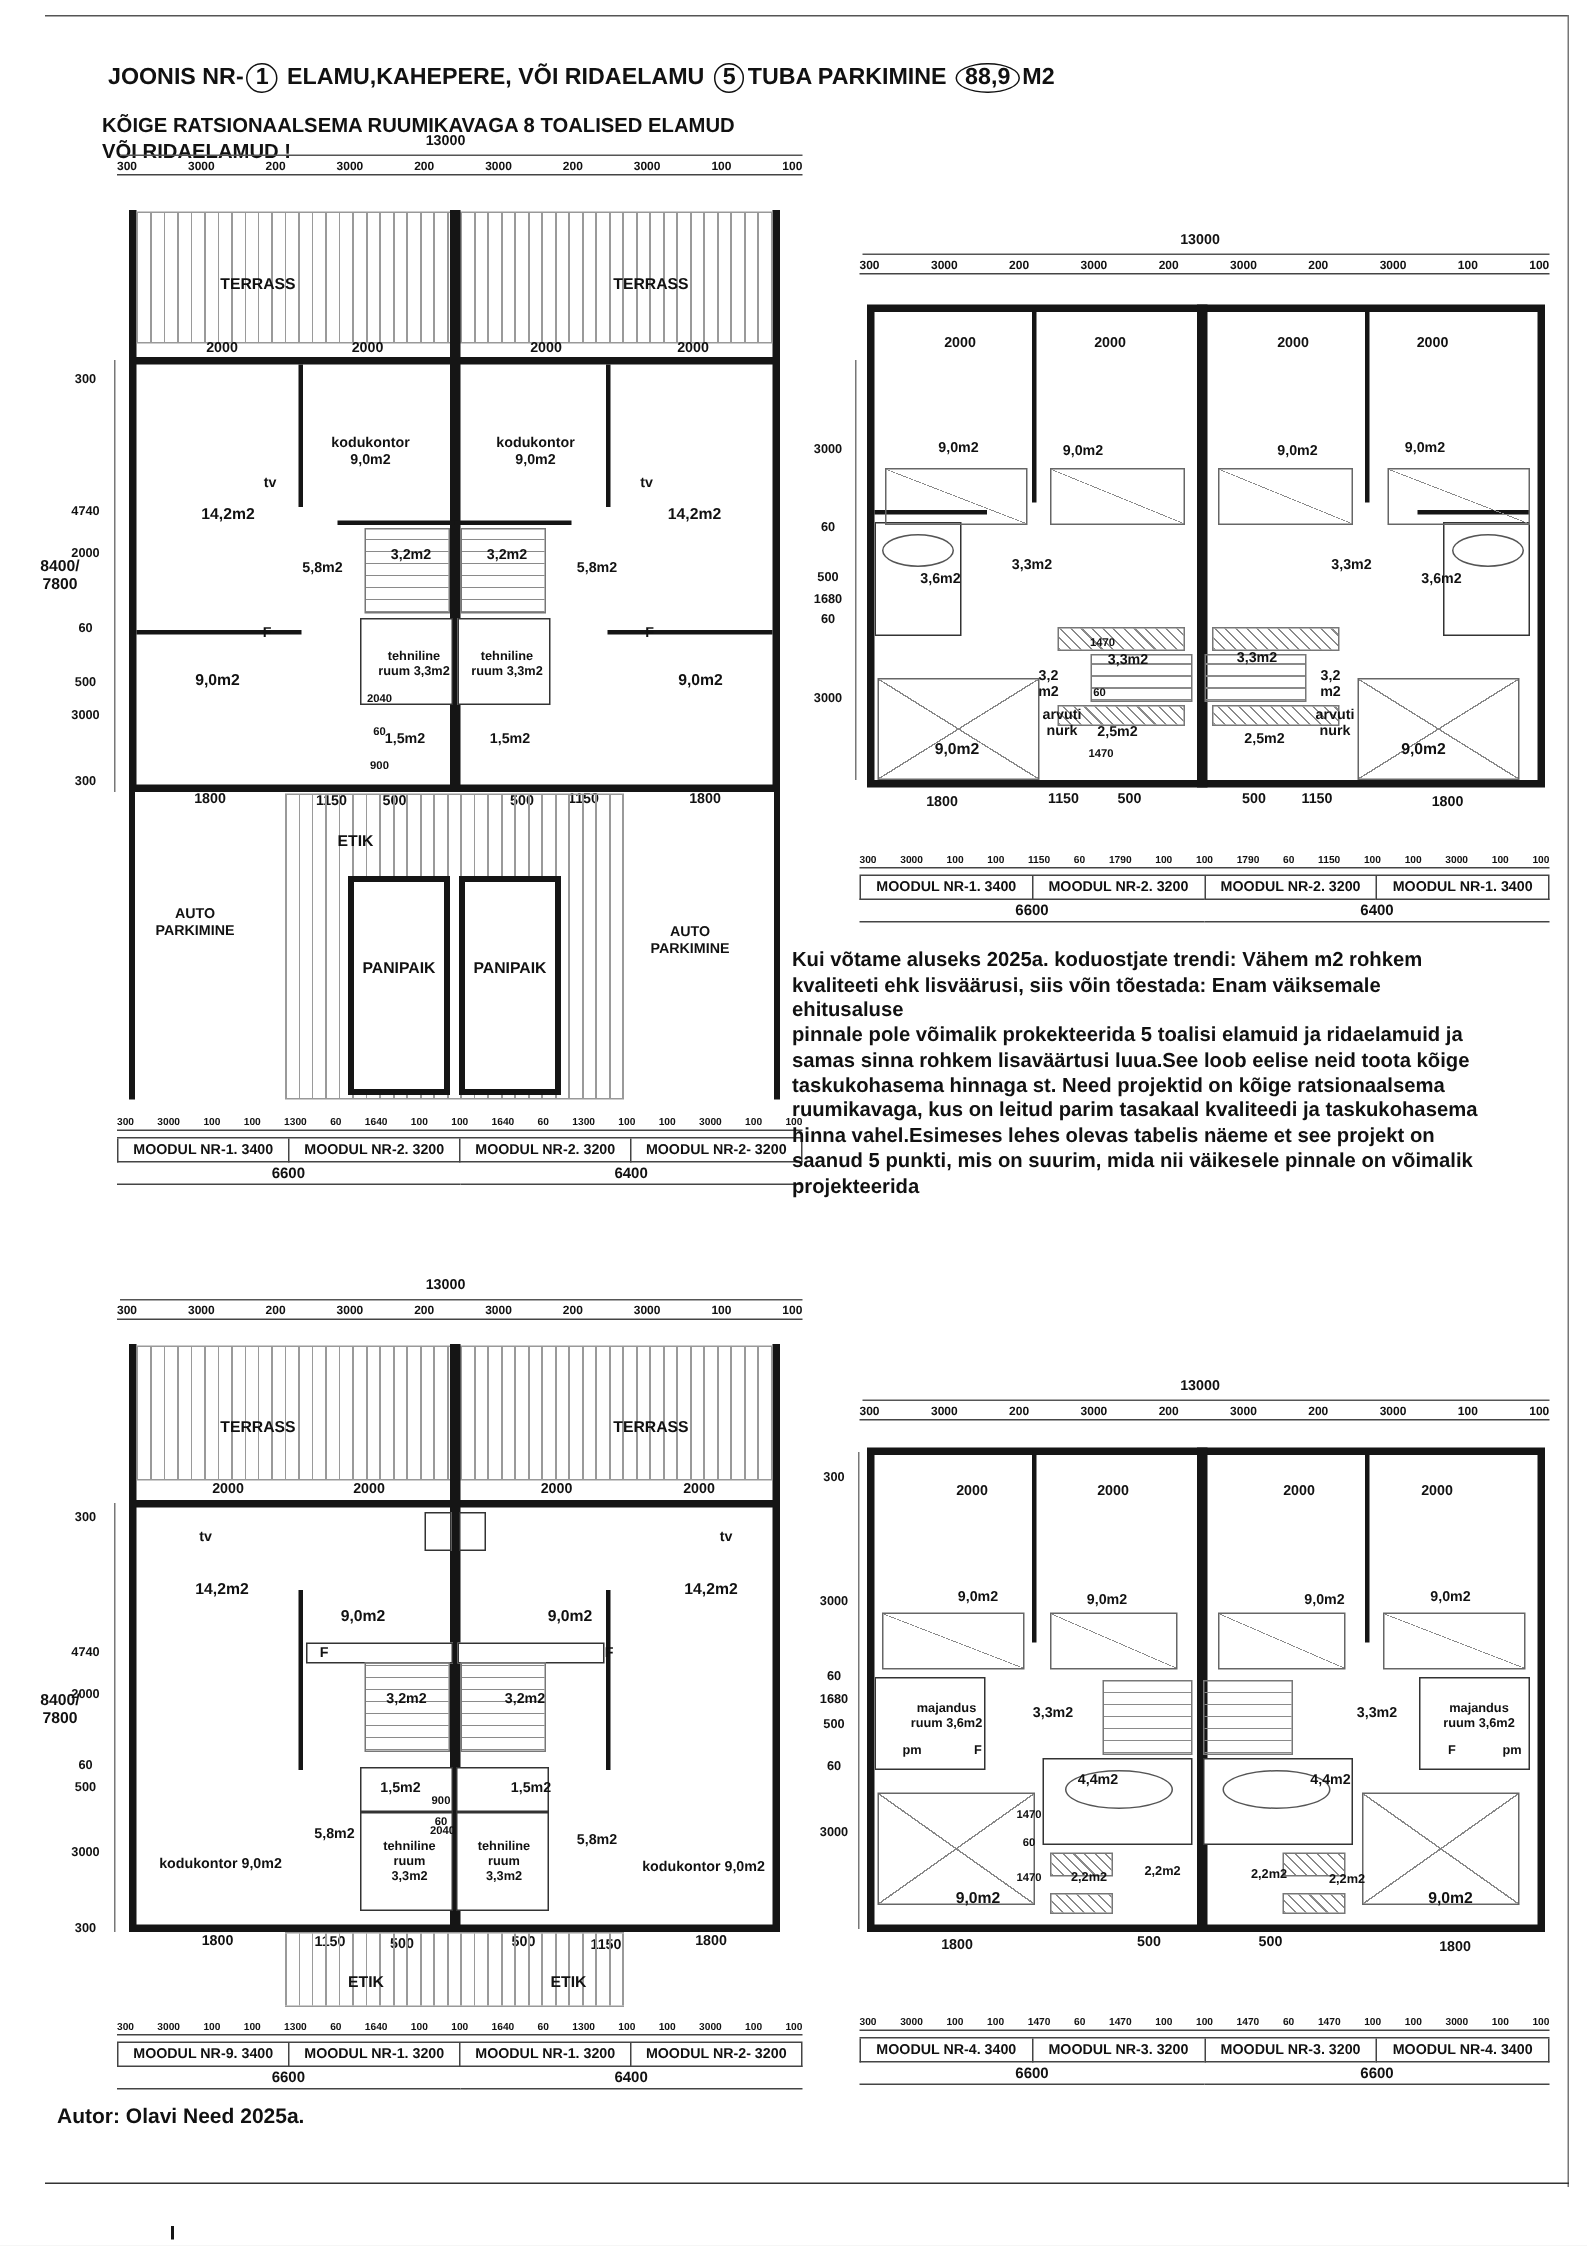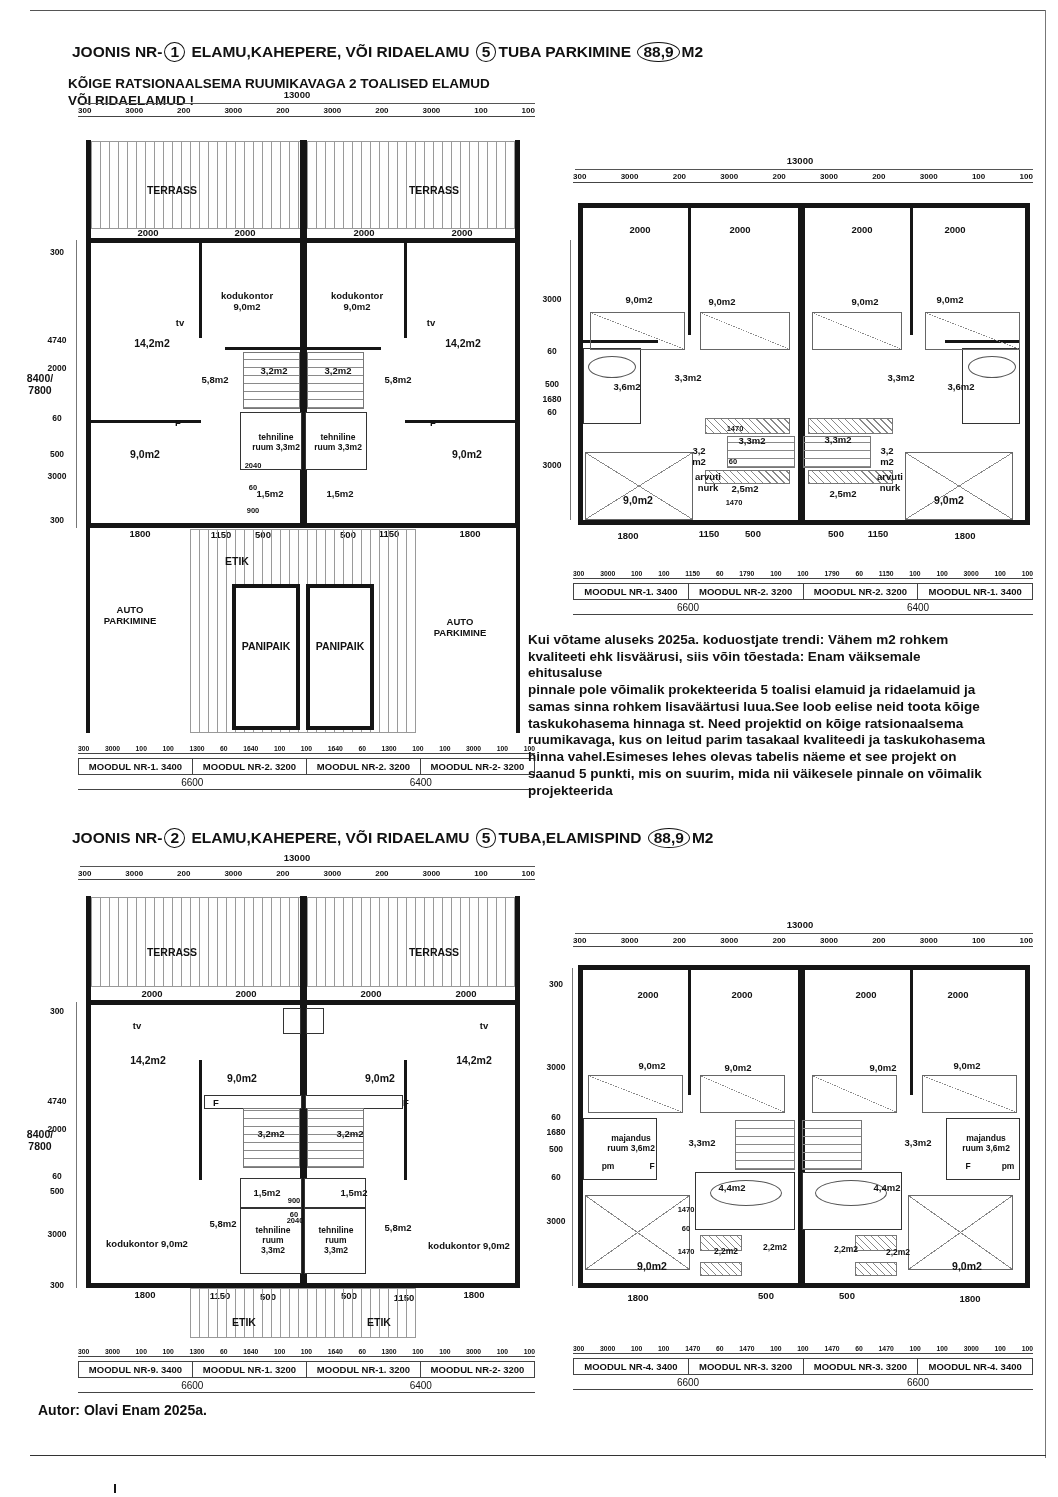--- a/index.html
+++ b/index.html
@@ -17,21 +17,21 @@
 .stairs{position:absolute;background:repeating-linear-gradient(0deg,#8a8a8a 0,#8a8a8a 1px,transparent 1px,transparent 8px);border:1px solid #777}
 .hatch{position:absolute;background:repeating-linear-gradient(45deg,#8a8a8a 0,#8a8a8a 1px,transparent 1px,transparent 5px);border:1px solid #777}
 .bedx{position:absolute;border:1.2px solid #666;background:linear-gradient(to top right,transparent 49.6%,#888 49.6%,#888 50.4%,transparent 50.4%),linear-gradient(to bottom right,transparent 49.6%,#888 49.6%,#888 50.4%,transparent 50.4%)}
 .bedd{position:absolute;border:1.2px solid #666;background:linear-gradient(to top right,transparent 49.6%,#888 49.6%,#888 50.4%,transparent 50.4%)}
 .oval{position:absolute;border:1.5px solid #555;border-radius:50%;background:#fff}
 .dimrow{position:absolute;display:flex;justify-content:space-between;font-weight:bold;font-size:8px;border-bottom:1px solid #444;padding-bottom:1px;align-items:flex-end;color:#111}
 .dimrow.tiny{font-size:6.8px}
 .modrow{position:absolute;display:flex;font-weight:bold;font-size:9.5px;border-top:1px solid #444}
 .modrow>div{flex:1;display:flex;align-items:center;justify-content:center;border-bottom:1px solid #444;border-left:1px solid #444;height:100%;white-space:nowrap}
 .modrow>div:last-child{border-right:1px solid #444}
-.totrow{position:absolute;display:flex;font-weight:normal;font-size:10px}
+.totrow{position:absolute;display:flex;font-weight:bold;font-size:10px}
 .totrow>div{flex:1;display:flex;align-items:center;justify-content:center;border-bottom:1px solid #444;height:100%}
 .circ{display:inline-block;border:1.5px solid #111;border-radius:50%;padding:0 5px;margin:0 2px}
 .para{position:absolute;font-weight:bold;white-space:pre-line;line-height:1.24;font-size:13.5px;color:#111}
 .title{position:absolute;font-weight:bold;font-size:15.5px;white-space:nowrap;color:#111}
 .footer{position:absolute;font-weight:bold;font-size:14px;color:#111}
 </style>
 </head>
 <body>
 
 <div class="sheet">
@@ -40,21 +40,21 @@
   <div class="vline" style="left:1045px;top:10px;height:1448px"></div>
   <div class="hline" style="left:30px;top:1455px;width:1016px;background:#333"></div>
   <div class="wall" style="left:114px;top:1484px;width:2px;height:9px"></div>
 
   <div class="title" style="left:72px;top:42px">
     <span>JOONIS NR-</span><span class="circ">1</span>
     <span>ELAMU,KAHEPERE, VÕI RIDAELAMU</span>
     <span class="circ">5</span><span>TUBA PARKIMINE</span>
     <span class="circ">88,9</span><span>M2</span>
   </div>
-  <div class="para" style="left:68px;top:76px">KÕIGE RATSIONAALSEMA RUUMIKAVAGA  2 TOALISED ELAMUD
+  <div class="para" style="left:68px;top:76px">KÕIGE RATSIONAALSEMA RUUMIKAVAGA  8 TOALISED ELAMUD
 VÕI RIDAELAMUD !</div>
 
   <div class="lbl s9" style="left:297px;top:95px">13000</div>
   <div class="hline" style="left:80px;top:103px;width:455px"></div>
   <div class="dimrow" style="left:78px;top:106px;width:457px">
       <span>300</span>
       <span>3000</span>
       <span>200</span>
       <span>3000</span>
       <span>200</span>
@@ -292,26 +292,20 @@
 kvaliteeti ehk lisväärusi, siis võin tõestada: Enam väiksemale
 ehitusaluse
 pinnale pole võimalik prokekteerida 5 toalisi elamuid ja ridaelamuid ja
 samas sinna rohkem lisaväärtusi luua.See loob eelise neid toota kõige
 taskukohasema hinnaga st. Need projektid on kõige ratsionaalsema
 ruumikavaga, kus on leitud parim tasakaal kvaliteedi ja taskukohasema
 hinna vahel.Esimeses lehes olevas tabelis näeme et see projekt on
 saanud  5 punkti, mis on suurim, mida nii väikesele pinnale on võimalik
 projekteerida</div>
 
-  <div class="title" style="left:72px;top:828px">
-    <span>JOONIS NR-</span><span class="circ">2</span>
-    <span>ELAMU,KAHEPERE, VÕI RIDAELAMU</span>
-    <span class="circ">5</span><span>TUBA,ELAMISPIND</span>
-    <span class="circ">88,9</span><span>M2</span>
-  </div>
 
   <div class="lbl s9" style="left:297px;top:858px">13000</div>
   <div class="hline" style="left:80px;top:866px;width:455px"></div>
   <div class="dimrow" style="left:78px;top:869px;width:457px">
       <span>300</span>
       <span>3000</span>
       <span>200</span>
       <span>3000</span>
       <span>200</span>
       <span>3000</span>
@@ -529,14 +523,14 @@
 
   <div class="vline" style="left:572px;top:968px;height:318px"></div>
   <div class="lbl s8" style="left:556px;top:985px">300</div>
   <div class="lbl s8" style="left:556px;top:1068px">3000</div>
   <div class="lbl s8" style="left:556px;top:1118px">60</div>
   <div class="lbl s8" style="left:556px;top:1133px">1680</div>
   <div class="lbl s8" style="left:556px;top:1150px">500</div>
   <div class="lbl s8" style="left:556px;top:1178px">60</div>
   <div class="lbl s8" style="left:556px;top:1222px">3000</div>
 
-  <div class="footer" style="left:38px;top:1402px">Autor:  Olavi  Enam        2025a.</div>
+  <div class="footer" style="left:38px;top:1402px">Autor:  Olavi  Need        2025a.</div>
 </div>
 
 </body></html>

